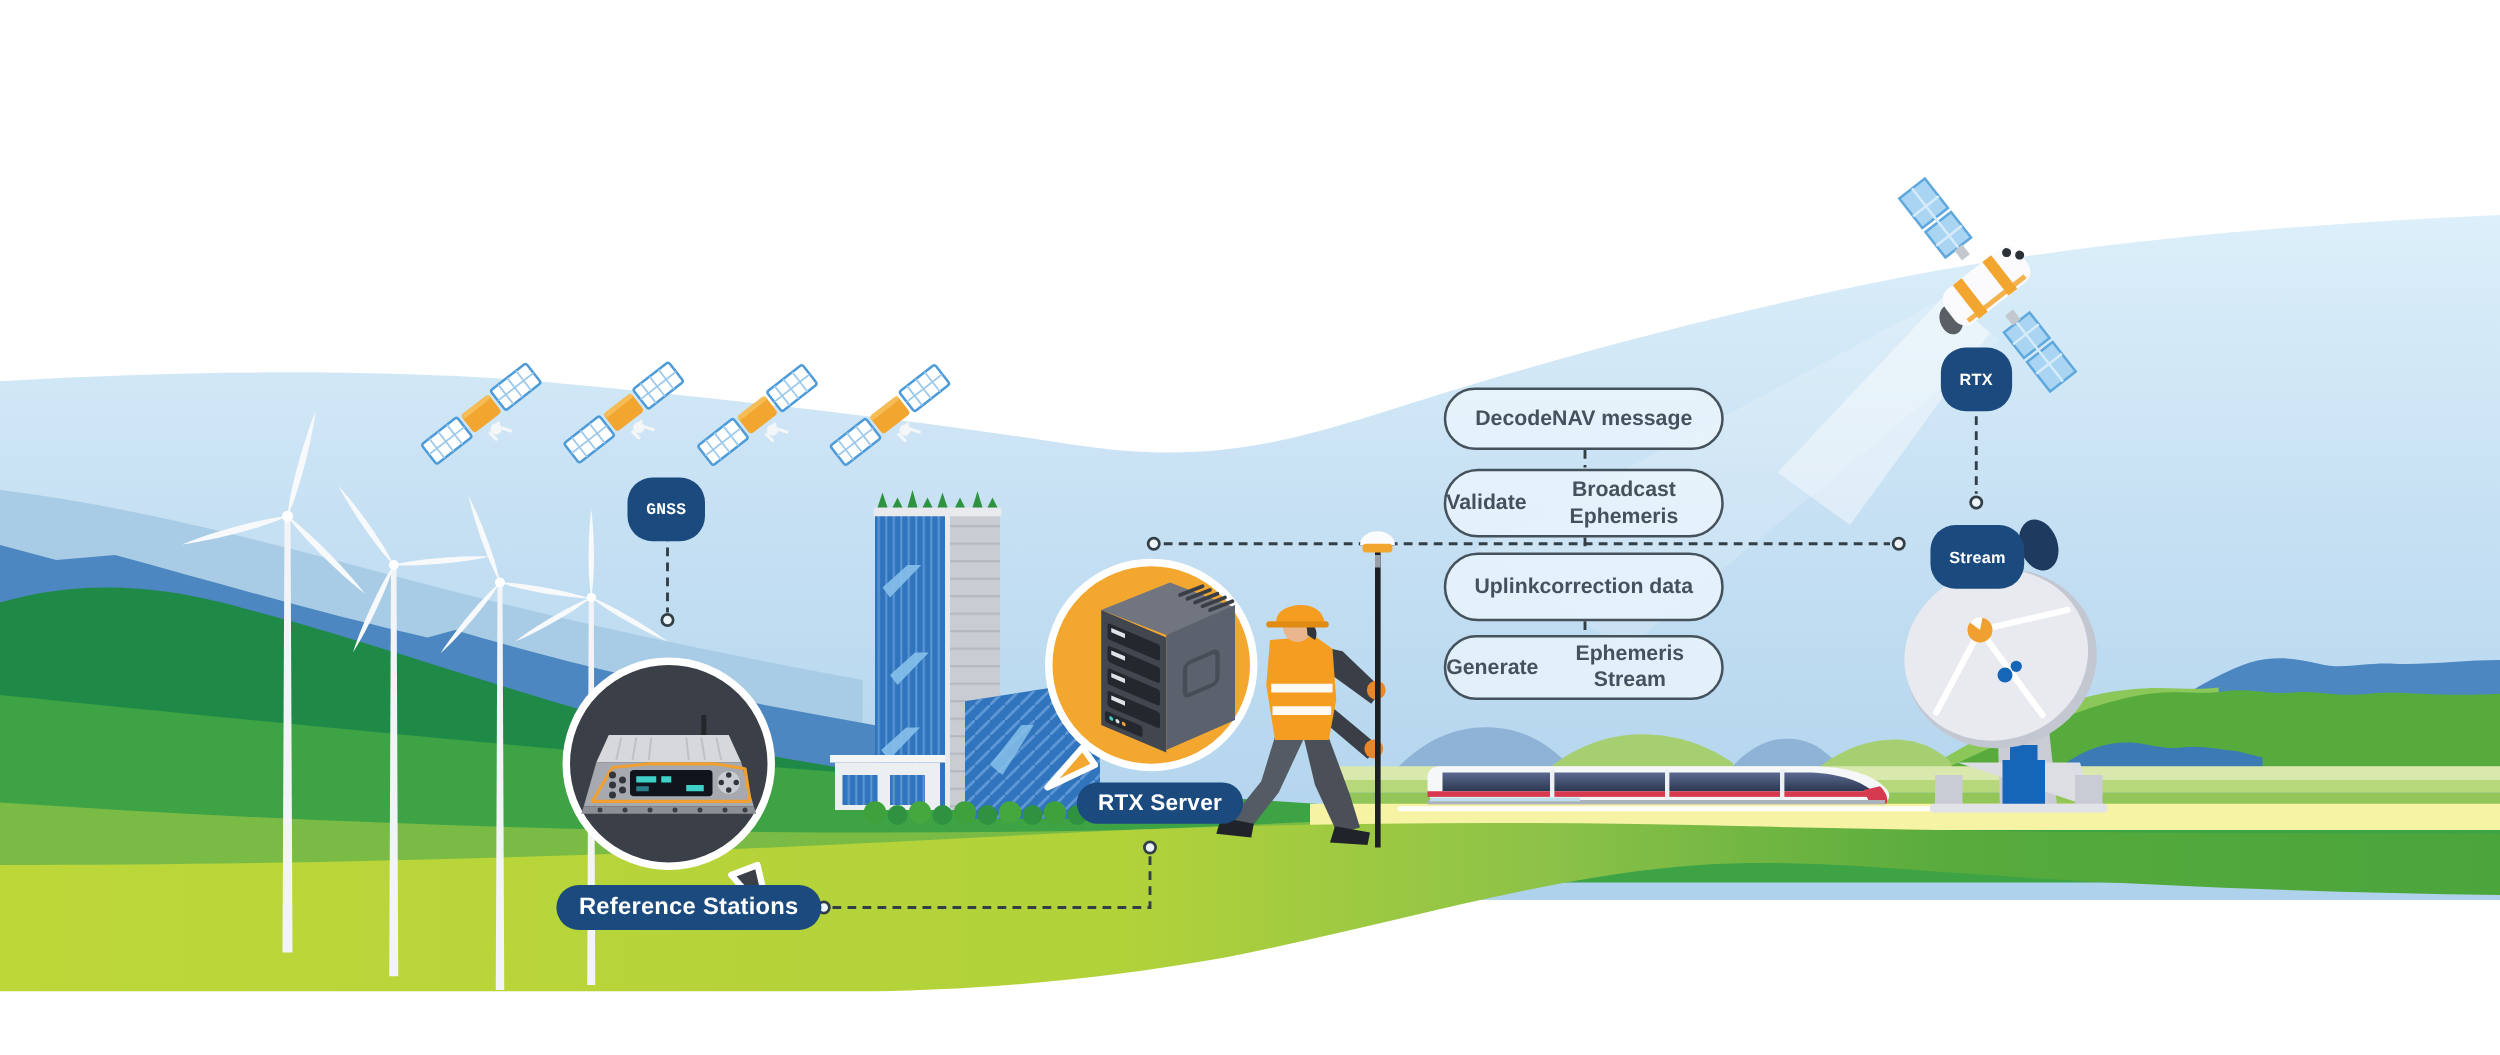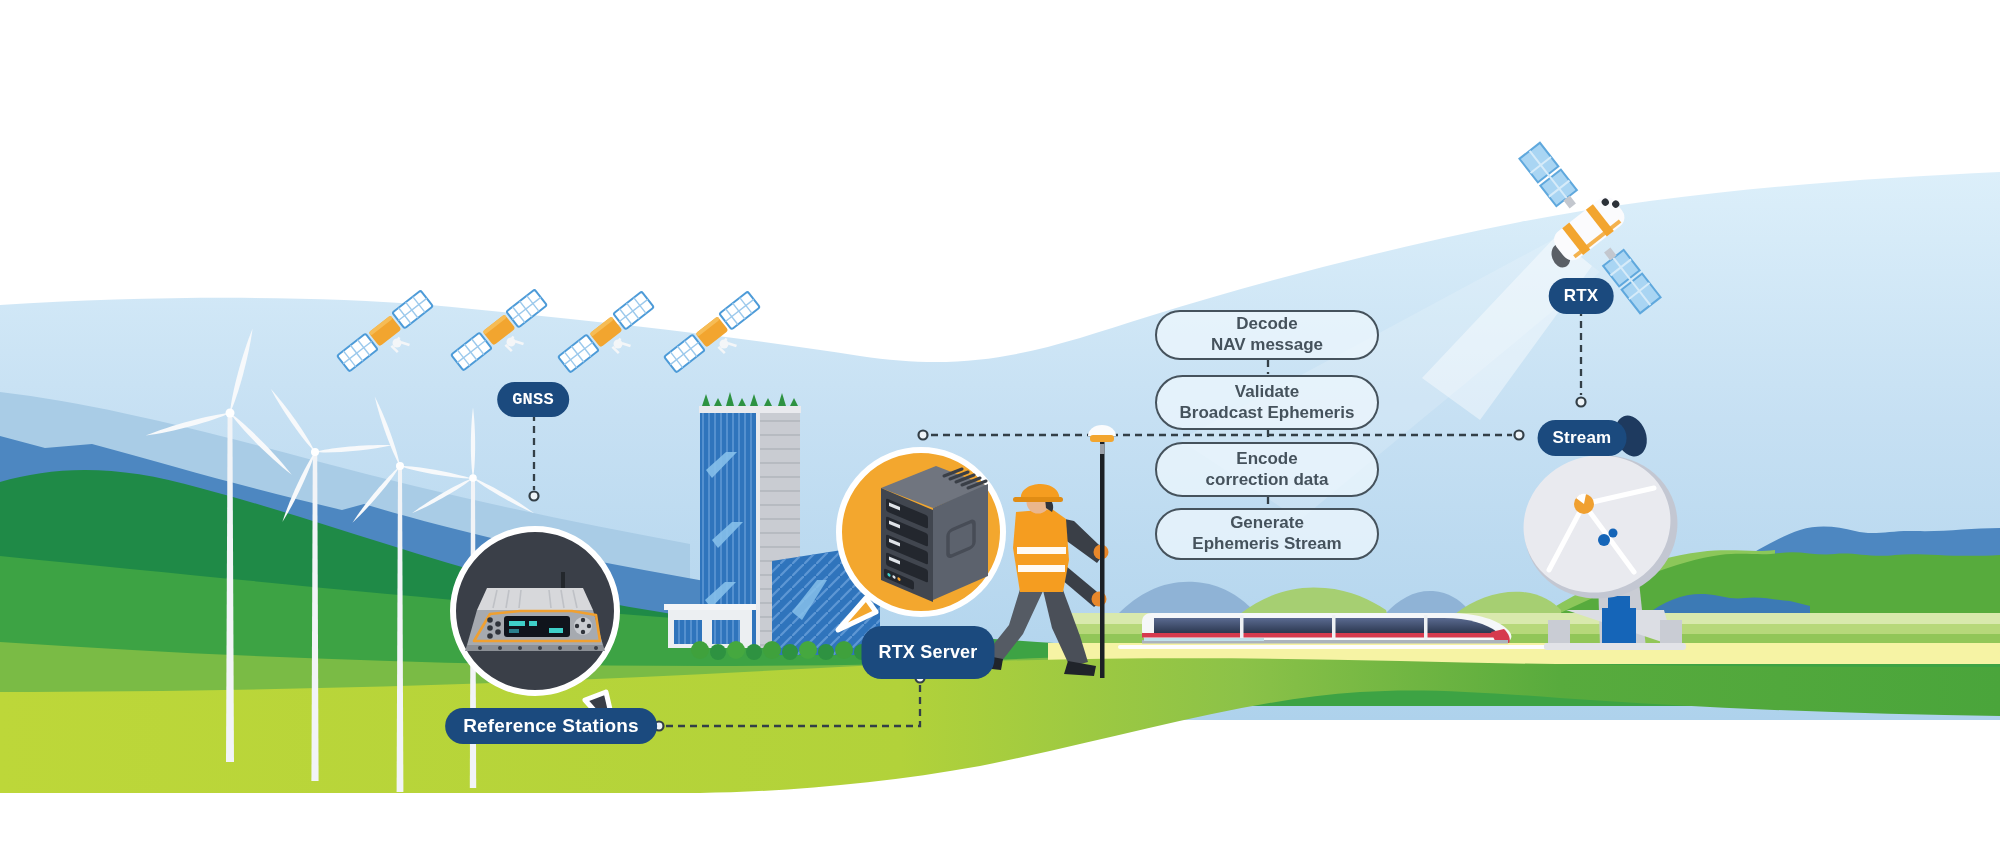--- a/index.html
+++ b/index.html
@@ -8,28 +8,28 @@
     font-family:"Liberation Sans","DejaVu Sans",sans-serif;
   }
   .scene{position:absolute;left:0;top:0;width:2000px;height:844px;}
   .pill{
     position:absolute;transform:translateX(-50%);
     background:#1b4a7e;color:#ffffff;font-weight:700;
     border-radius:20px;white-space:nowrap;
     display:flex;align-items:center;justify-content:center;
     letter-spacing:.2px;
   }
-  .pill.sm{font-size:17px;padding:8px 15px;}
-  .pill.md{font-size:18px;padding:16px 17px;}
+  .pill.sm{font-size:13px;padding:18px 15px;}
+  .pill.md{font-size:18px;padding:6px 17px;}
   .pill.lg{font-size:19px;padding:7px 18px;}
   .pbox{
     position:absolute;left:1155px;width:224px;box-sizing:border-box;
     border:2.5px solid #45525c;border-radius:28px;
     background:rgba(236,246,252,0.78);
-    display:flex;flex-direction:column;align-items:center;justify-content:center;
+    display:flex;flex-direction:row;align-items:center;justify-content:center;
     color:#45525c;font-size:17px;font-weight:600;line-height:1.22;text-align:center;
   }
 </style>
 </head>
 <body>
 
 <div class="stage">
 
 <svg class="scene" viewBox="0 0 2000 844">
   <defs>
@@ -400,21 +400,21 @@
 
 <div class="pbox" style="top:310px;height:50px;">
   <div>Decode</div>
   <div>NAV message</div>
 </div>
 <div class="pbox" style="top:375px;height:55px;">
   <div>Validate</div>
   <div>Broadcast Ephemeris</div>
 </div>
 <div class="pbox" style="top:442px;height:55px;">
-  <div>Encode</div>
+  <div>Uplink</div>
   <div>correction data</div>
 </div>
 <div class="pbox" style="top:508px;height:52px;text-align:center;">
   <div>Generate</div>
   <div>Ephemeris Stream</div>
 </div>
 
 </div>
 
 </body></html>

